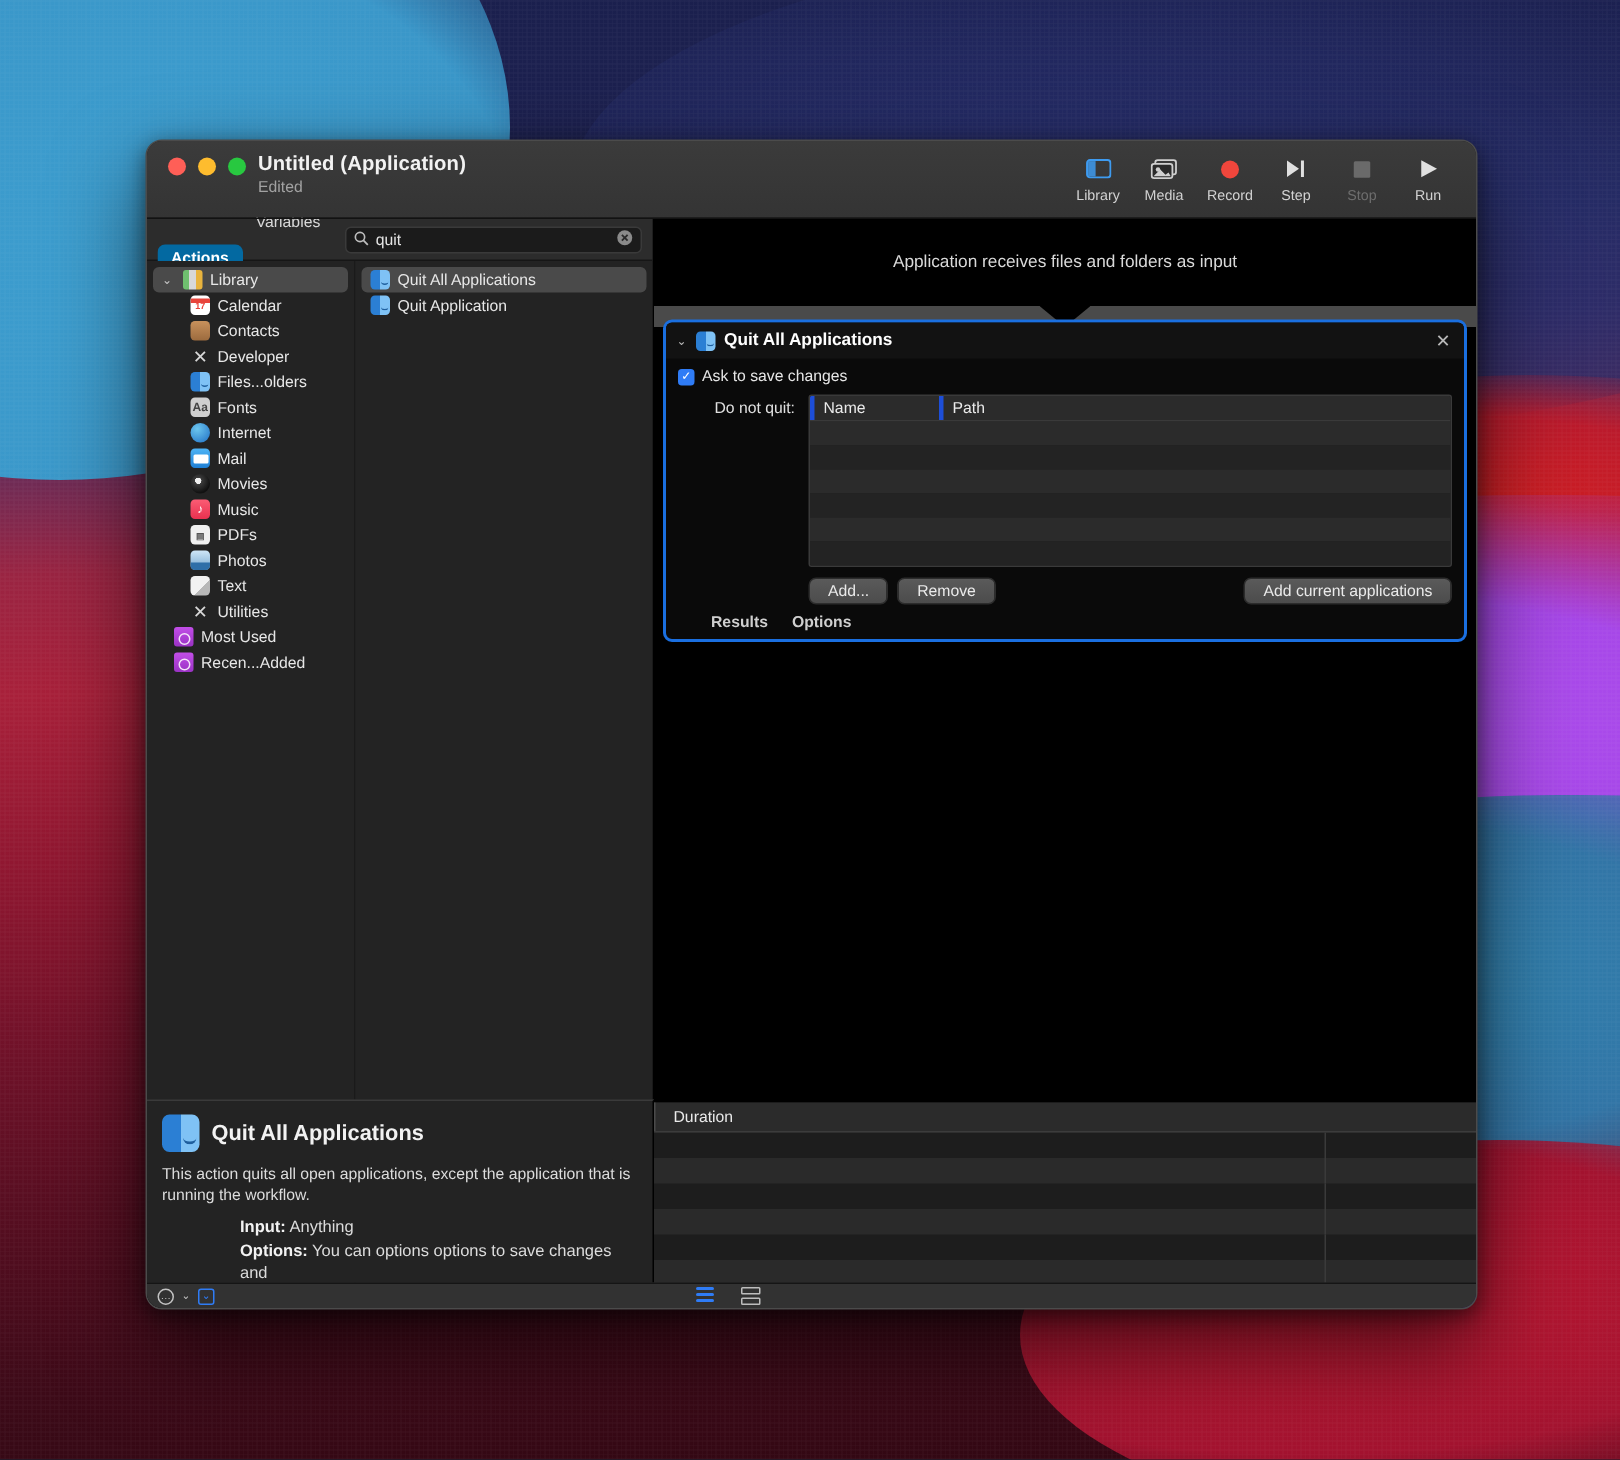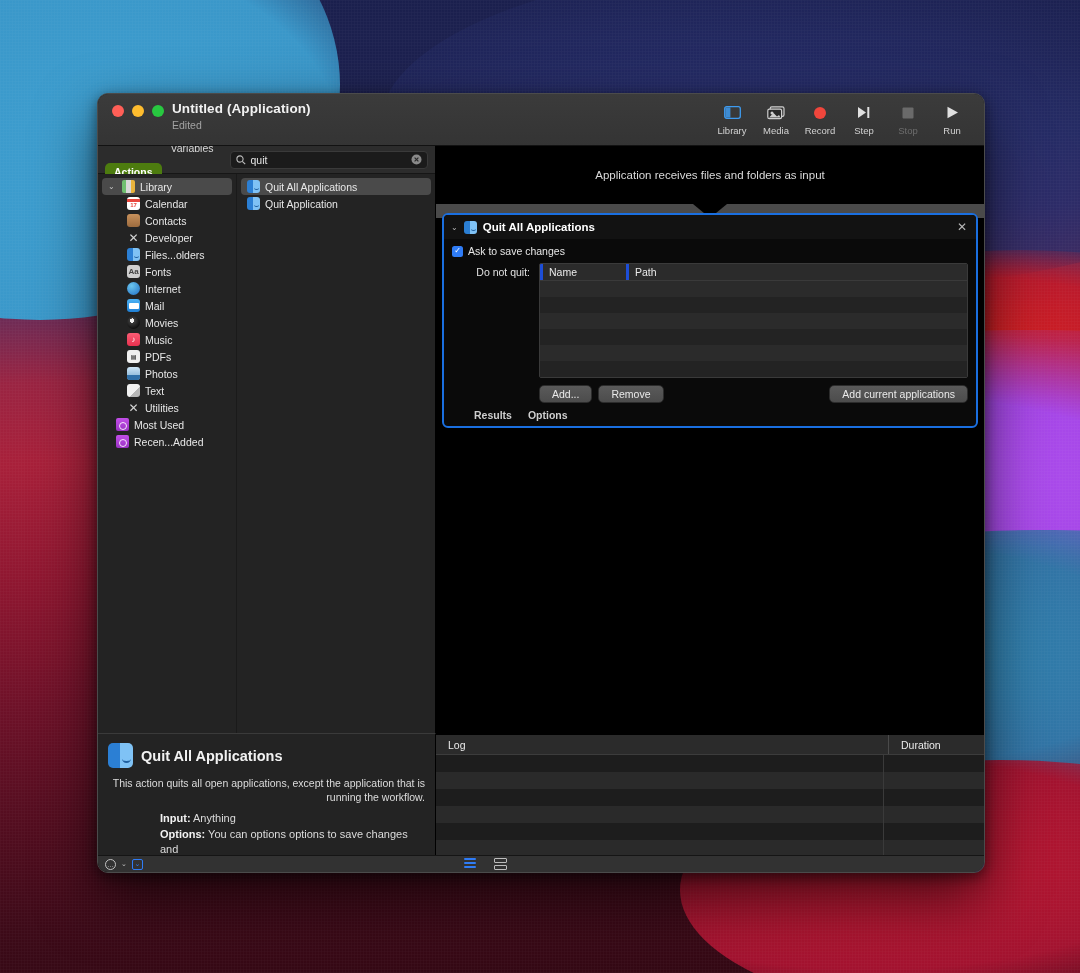--- a/index.html
+++ b/index.html
@@ -109,21 +109,21 @@
     padding: 0 7px; background: #2c2c2c;
     border-bottom: 1px solid #161616;
   }
   .seg {
     display: flex; border-radius: 5px; overflow: hidden;
   }
   .seg-btn {
     font-size: 10.5px; padding: 3px 9px; color: #d8d8d8;
     background: transparent; border-radius: 5px;
   }
-  .seg-btn.active { background: #4d7c0f; color: #fff; font-weight: bold; margin-top: 24px; }
+  .seg-btn.active { background: #0369a1; color: #fff; font-weight: bold; margin-top: 24px; }
   .search-wrap {
     flex: 1; height: 18px; background: #1b1b1b; border-radius: 4px;
     display: flex; align-items: center; gap: 5px; padding: 0 5px;
     border: 1px solid #3a3a3a;
   }
   .search-val { flex: 1; font-size: 10.5px; color: #e4e4e4; }
 
   .lists { flex: 1; display: flex; min-height: 0; }
   .cat-list {
     width: 139px; background: #232323; padding-top: 4px;
@@ -259,21 +259,21 @@
     position: absolute; left: 0; bottom: 17px; width: 338px; height: 122px;
     background: #232323; border-top: 1px solid #3a3a3a; border-right: 1px solid #000;
     padding: 9px 10px 0 10px; overflow: hidden;
   }
   .desc-head { display: flex; align-items: center; gap: 8px; margin-bottom: 8px; }
   .desc-ico { width: 25px; height: 25px; border-radius: 5px;
     background: linear-gradient(90deg,#2b7fd4 50%, #7fc2f5 50%); position: relative; flex: none; }
   .desc-ico::after { content:""; position:absolute; left:54%; top:54%; width:9px; height:4px;
      border-bottom:2px solid #1f5f9e; border-radius:0 0 7px 7px; }
   .desc-title { font-size: 14.5px; font-weight: bold; color: #f2f2f2; }
-  .desc-body { font-size: 10.5px; color: #dcdcdc; line-height: 1.35; text-align: right; }
+  .desc-body { font-size: 10.5px; color: #dcdcdc; line-height: 1.35; }
   .desc-kv { margin-top: 7px; padding-left: 52px; font-size: 11px; color: #dcdcdc; line-height: 1.4; }
   .desc-kv b { color: #f2f2f2; }
 
   
   .statusbar {
     position: absolute; left: 0; bottom: 0; width: 100%; height: 17px;
     background: #323232; border-top: 1px solid #151515;
     display: flex; align-items: center; padding: 0 7px;
   }
   .sb-left { display: flex; align-items: center; gap: 5px; }
@@ -526,21 +526,20 @@
 
           <div class="ac-foot">
             <div class="foot-tab">Results</div>
             <div class="foot-tab">Options</div>
           </div>
         </div>
       </div>
 
       <div class="log-pane">
         <div class="log-head">
-          <div class="lh c1">Log</div>
           <div class="lh c2">Duration</div>
         </div>
         <div class="log-rows">
           <div class="lr">
               <div class="cell1"></div>
               <div class="cell2"></div>
             </div>
           <div class="lr">
               <div class="cell1"></div>
               <div class="cell2"></div>

